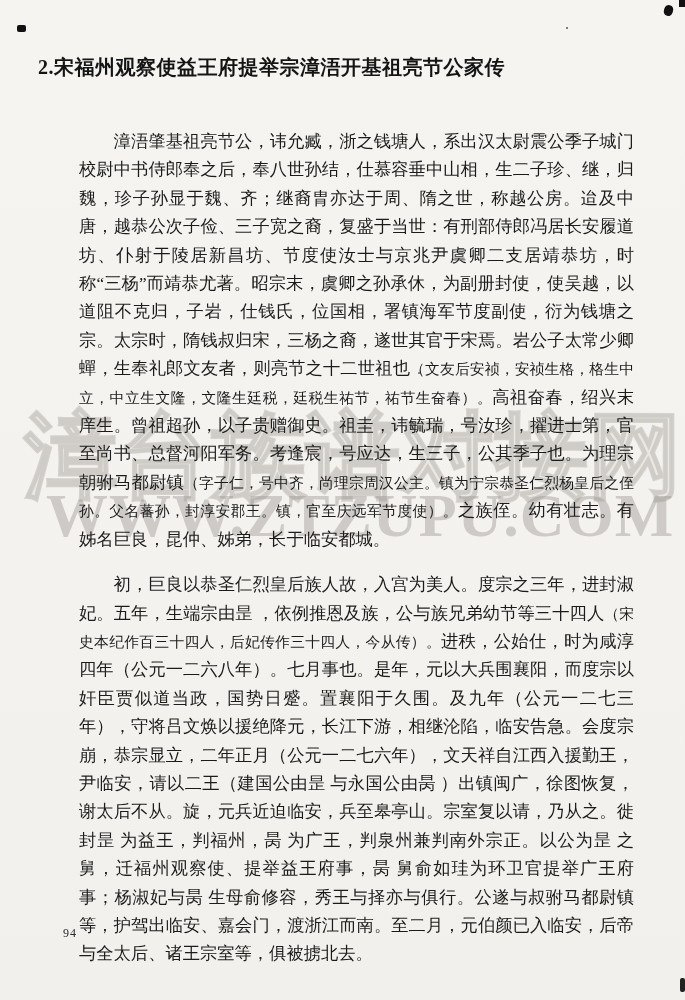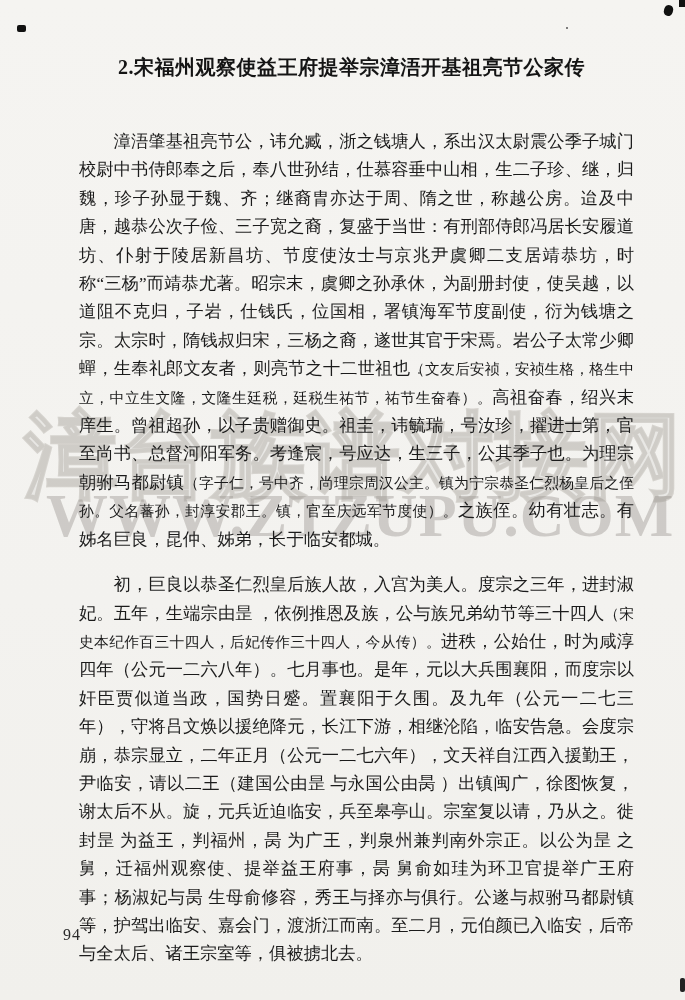--- a/index.html
+++ b/index.html
@@ -7,34 +7,33 @@
     position:relative;
     width:685px;height:1000px;
     margin:0 auto;
     background:linear-gradient(180deg,#f5f4f1 0%,#f3f2ef 60%,#f1f0ec 100%);
     overflow:hidden;
     font-family:"Liberation Serif","DejaVu Serif",serif;
     color:#1b1b1b;
   }
   .doc-title{
     position:absolute;top:54px;left:38px;right:20px;
-    text-align:center;
     font-size:20px;font-weight:bold;letter-spacing:0.5px;
     color:#141414;
   }
   .body-text{
     position:absolute;left:62px;top:111px;width:589px;
     font-size:17.3px;line-height:28.4px;
     text-align:justify;text-justify:inter-character;
   }
   .para{margin:17px;text-indent:2em;}
   .note{font-size:14.8px;}
   .page-number{
     position:absolute;left:63px;top:926px;
-    font-size:16px;color:#2a2a2a;letter-spacing:1px;
+    font-size:12px;color:#2a2a2a;letter-spacing:1px;
   }
   
   .wm-cjk{
     position:absolute;top:400px;left:24px;width:650px;
     font-size:94px;font-weight:bold;line-height:1.2;
     white-space:nowrap;text-align:left;
     color:rgba(172,167,160,0.14);
     -webkit-text-stroke:2px rgba(165,160,153,0.38);
     z-index:0;pointer-events:none;user-select:none;
   }

